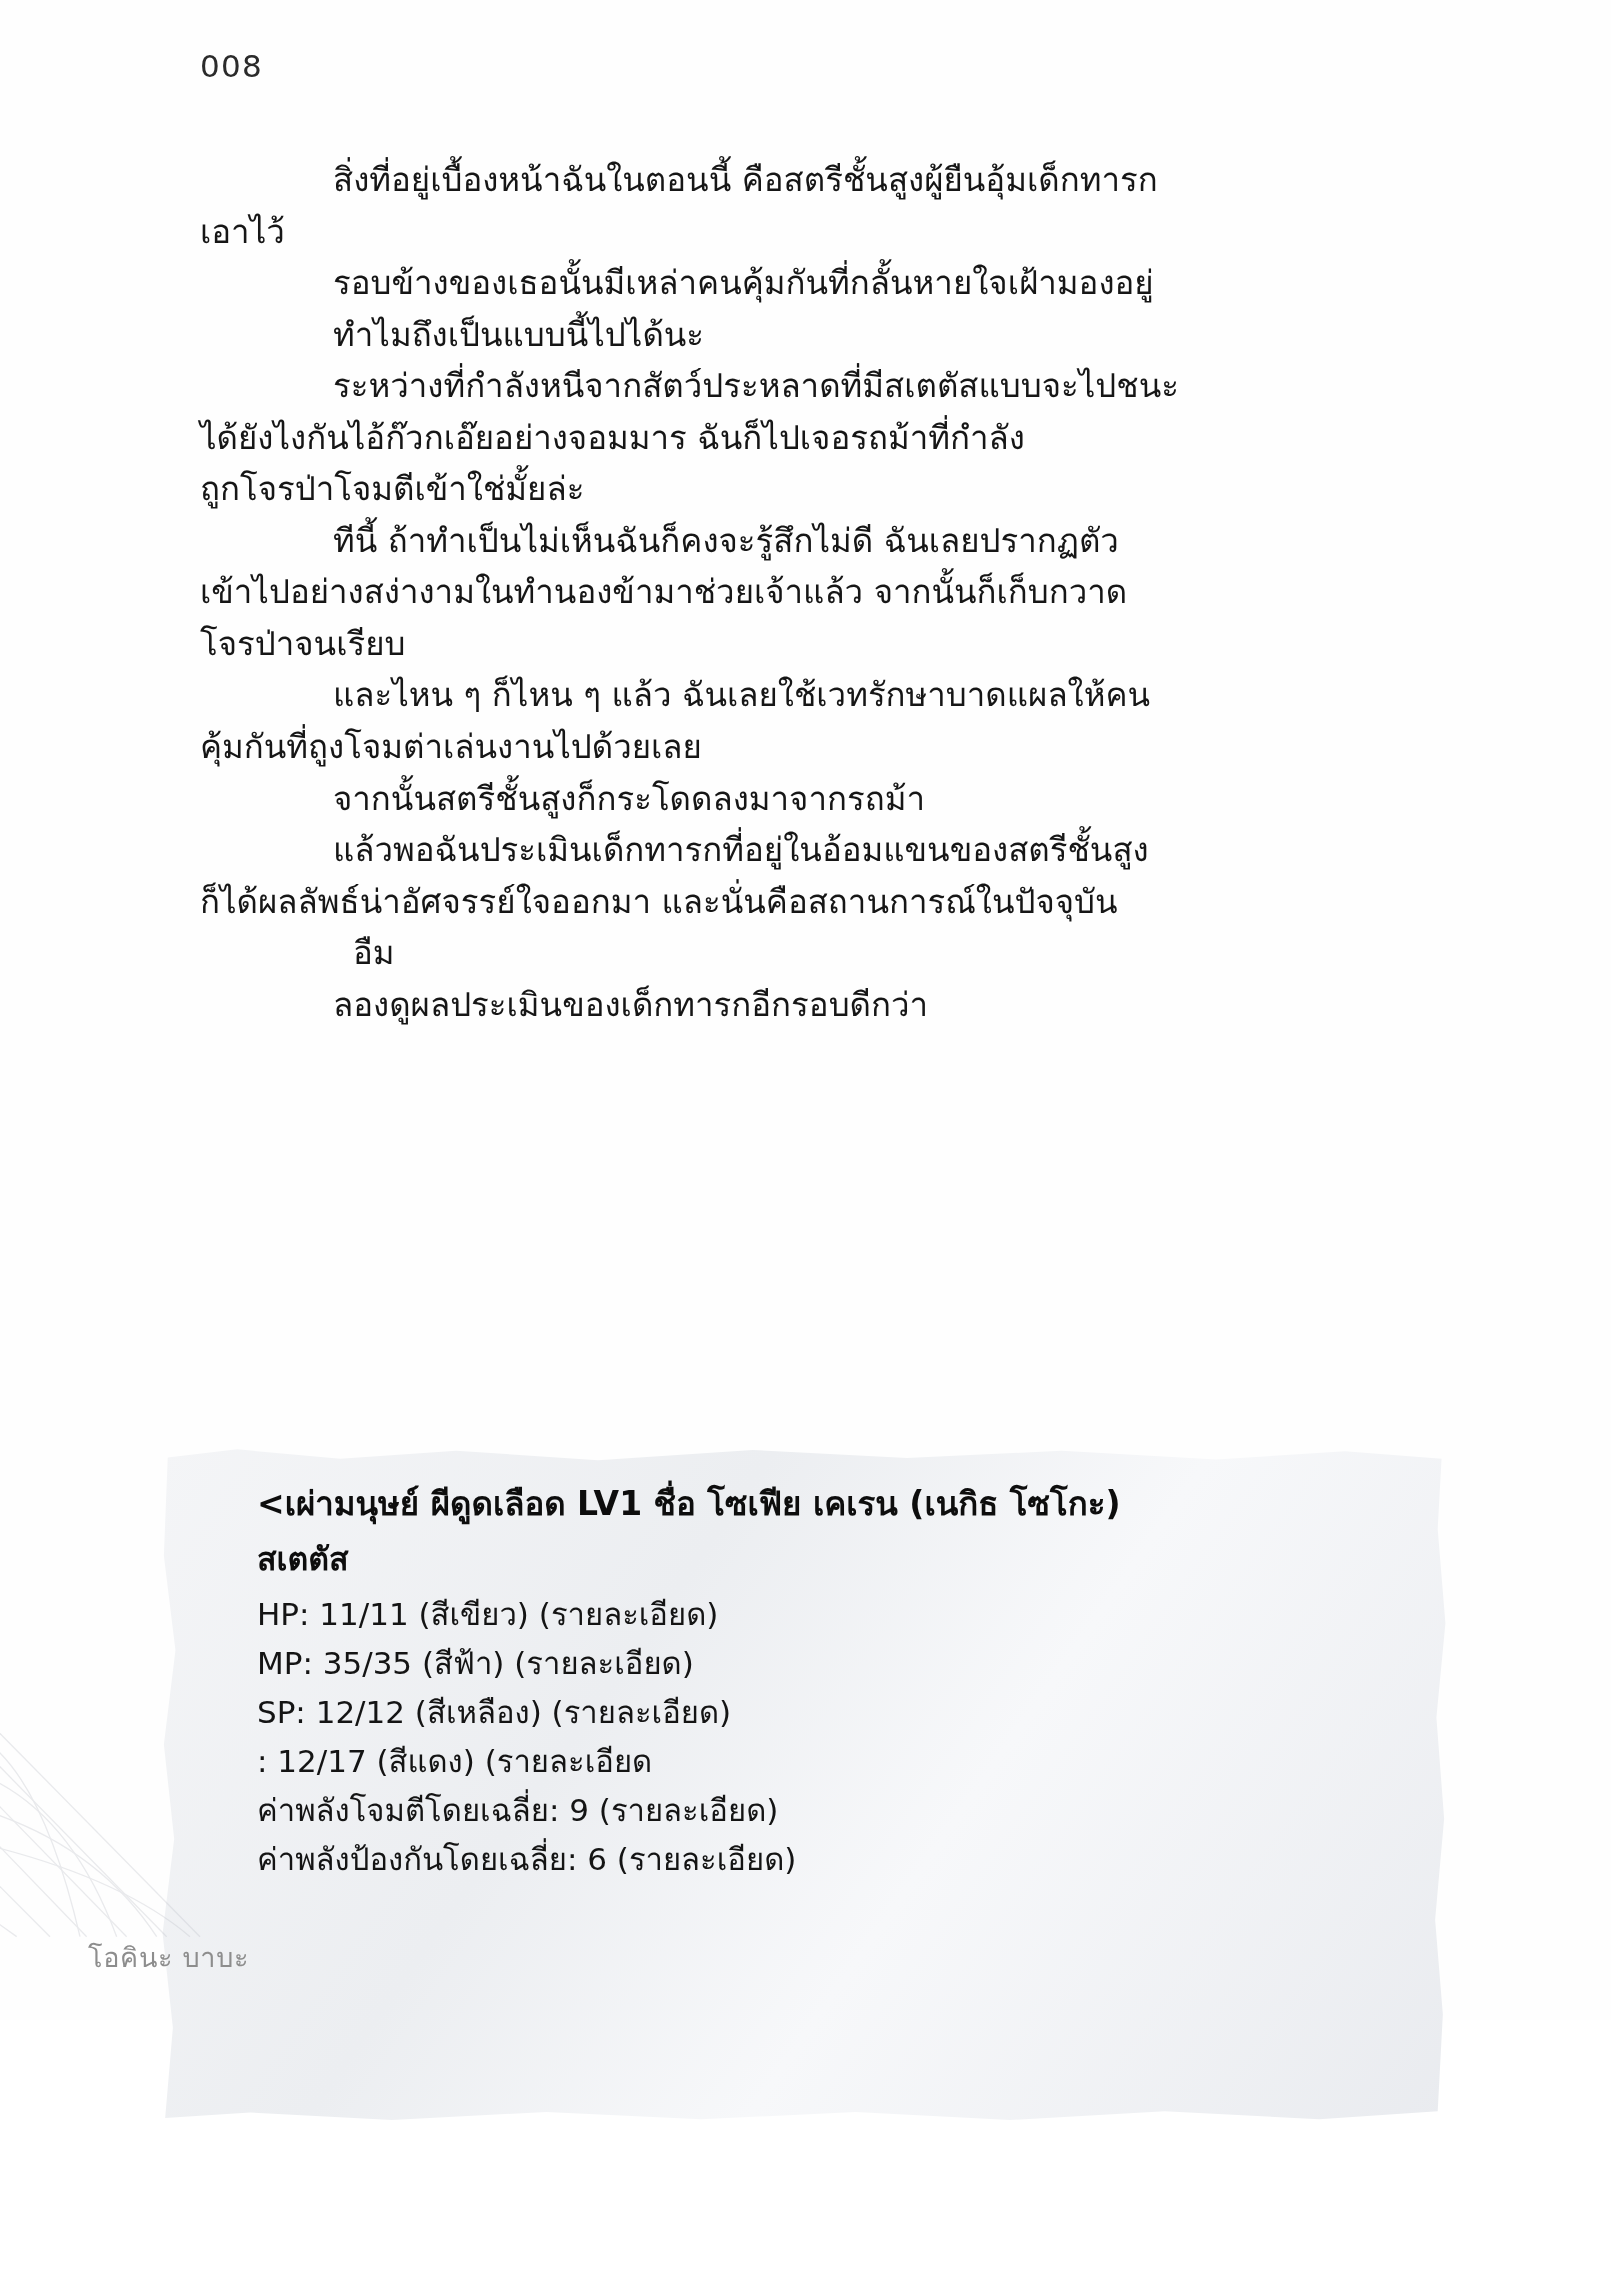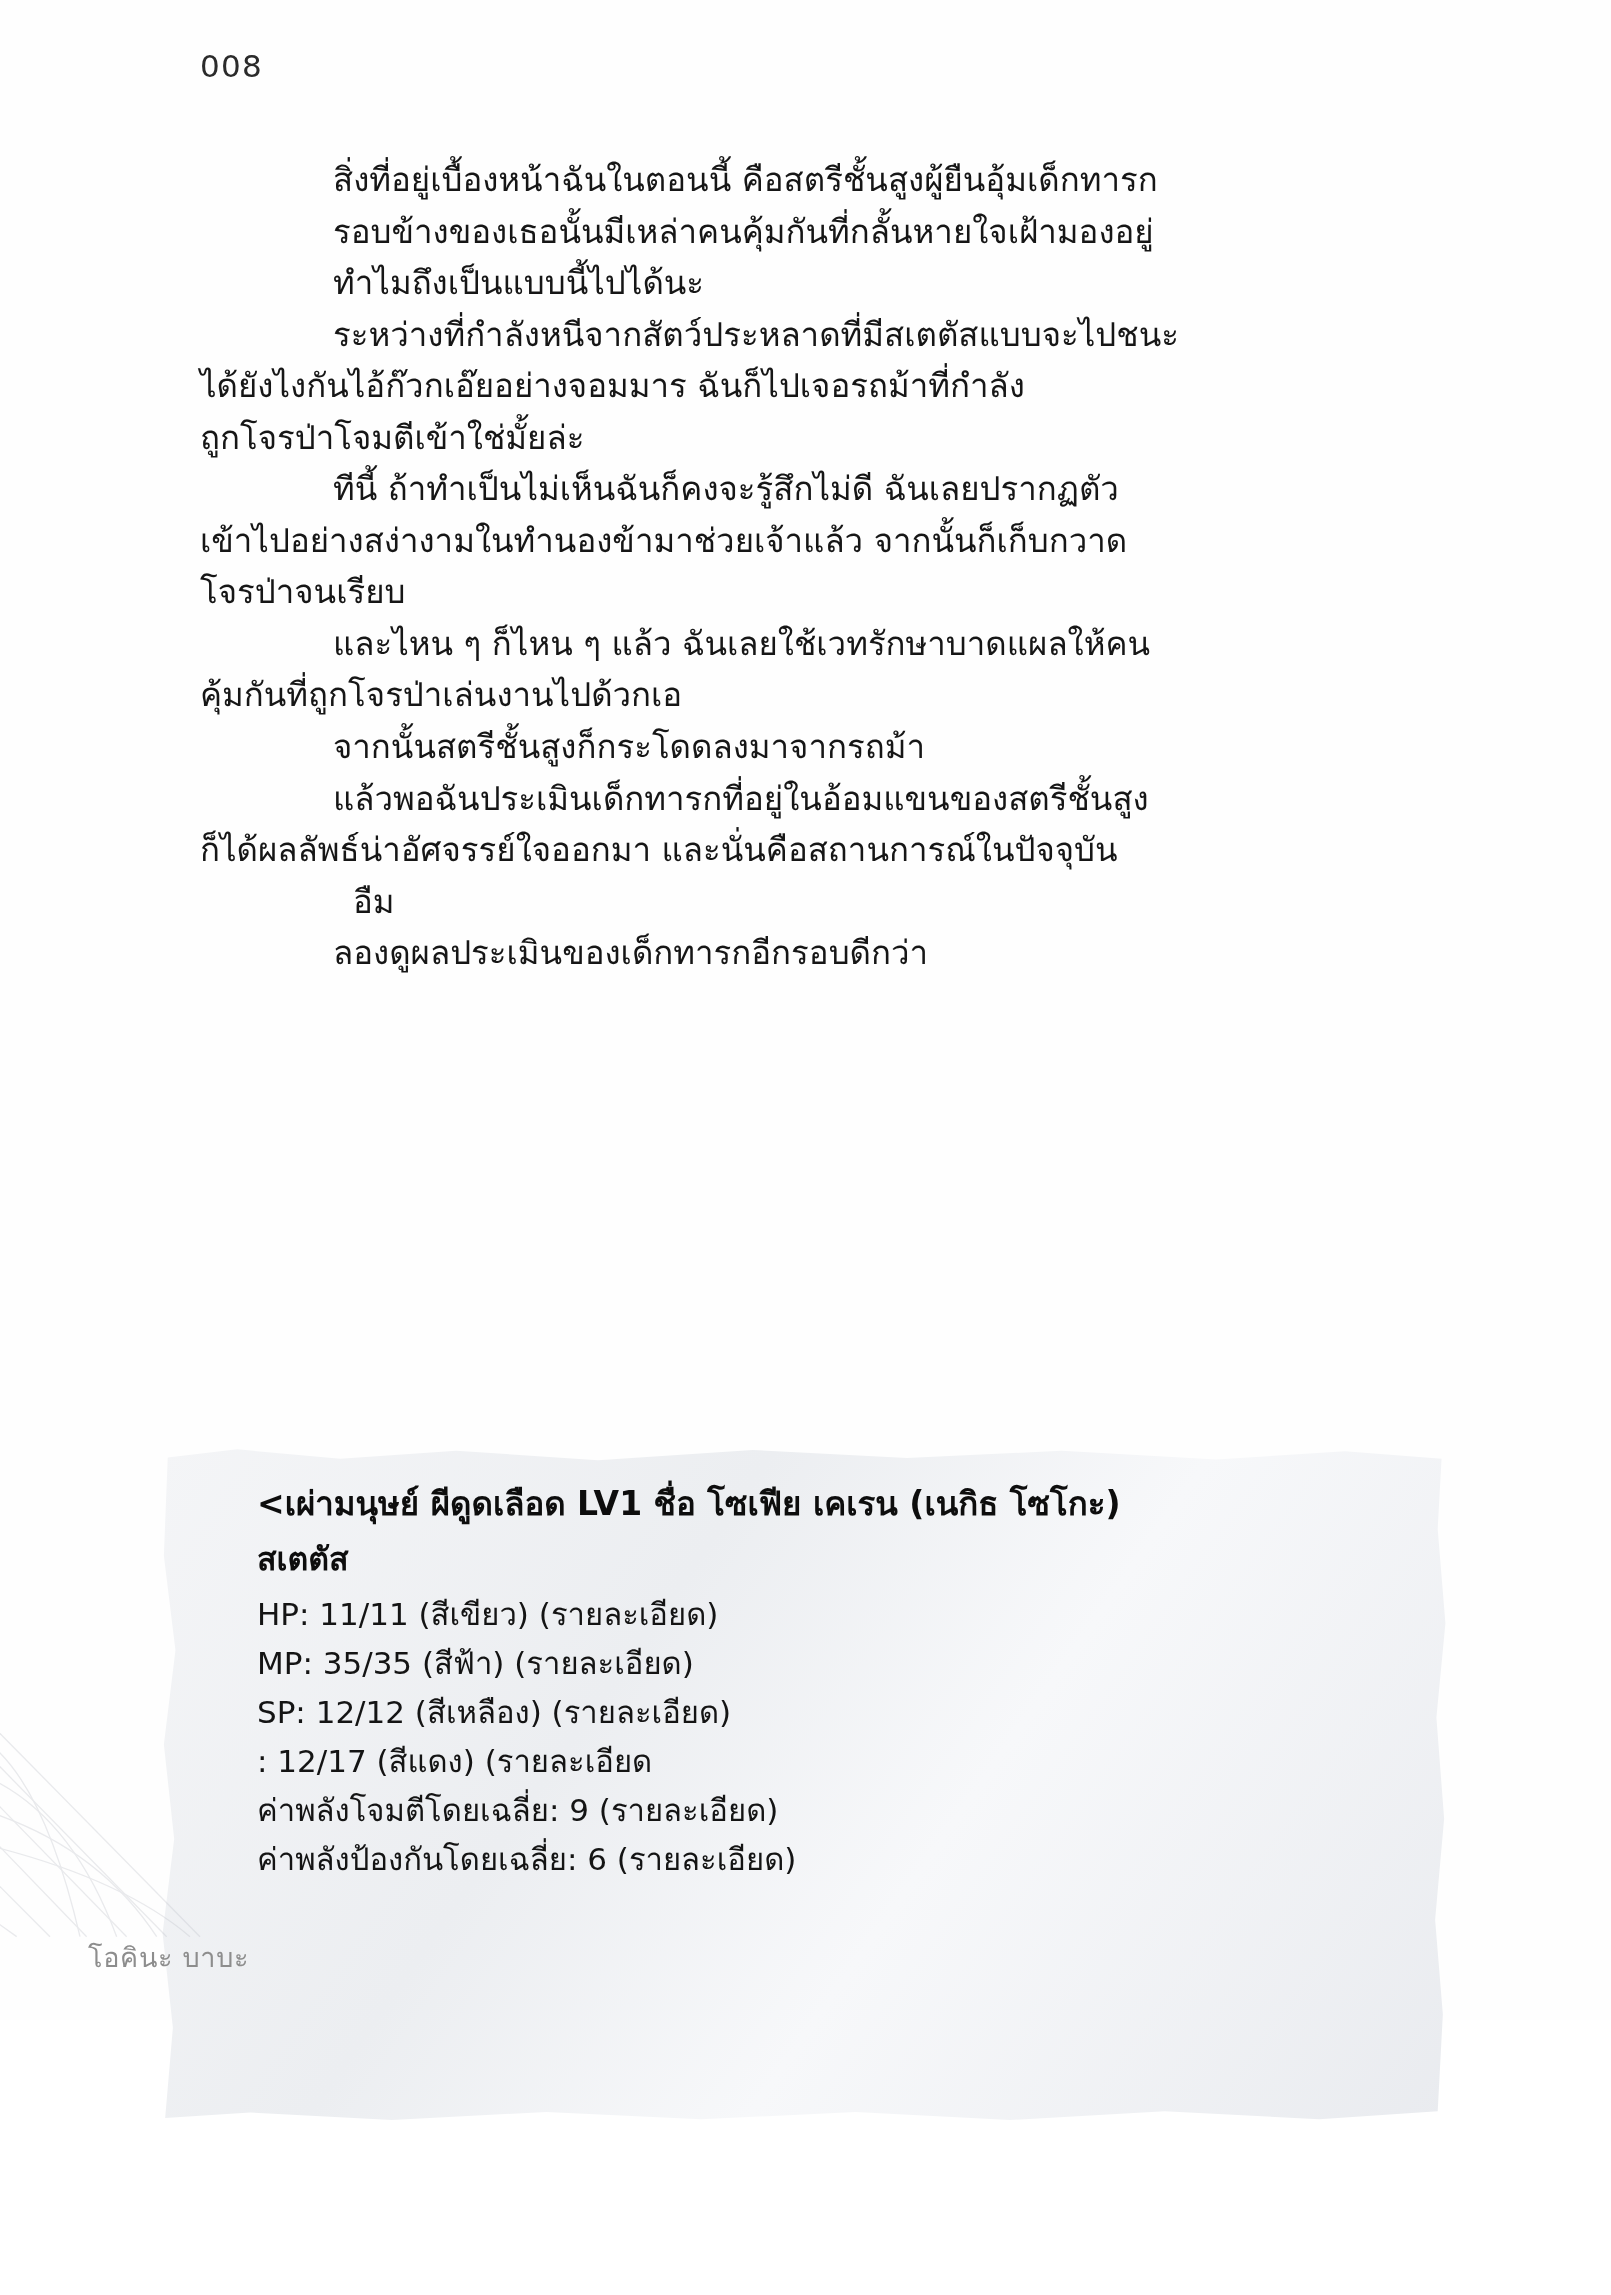--- a/index.html
+++ b/index.html
@@ -131,30 +131,31 @@
 </style>
 </head>
 <body>
 
 <div class="page">
 
   <div class="page-number">008</div>
 
   <div class="body-text">
     <p class="para">สิ่งที่อยู่เบื้องหน้าฉันในตอนนี้  คือสตรีชั้นสูงผู้ยืนอุ้มเด็กทารก</p>
+    <p class="para noindent">เอาไว้</p>
     <p class="para">รอบข้างของเธอนั้นมีเหล่าคนคุ้มกันที่กลั้นหายใจเฝ้ามองอยู่</p>
     <p class="para">ทำไมถึงเป็นแบบนี้ไปได้นะ</p>
     <p class="para">ระหว่างที่กำลังหนีจากสัตว์ประหลาดที่มีสเตตัสแบบจะไปชนะ</p>
     <p class="para noindent">ได้ยังไงกันไอ้ก๊วกเอ๊ยอย่างจอมมาร  ฉันก็ไปเจอรถม้าที่กำลัง</p>
     <p class="para noindent">ถูกโจรป่าโจมตีเข้าใช่มั้ยล่ะ</p>
     <p class="para">ทีนี้  ถ้าทำเป็นไม่เห็นฉันก็คงจะรู้สึกไม่ดี  ฉันเลยปรากฏตัว</p>
     <p class="para noindent">เข้าไปอย่างสง่างามในทำนองข้ามาช่วยเจ้าแล้ว  จากนั้นก็เก็บกวาด</p>
     <p class="para noindent">โจรป่าจนเรียบ</p>
     <p class="para">และไหน ๆ ก็ไหน ๆ แล้ว  ฉันเลยใช้เวทรักษาบาดแผลให้คน</p>
-    <p class="para noindent">คุ้มกันที่ถูกโจรป่าเล่นงานไปด้วกเอ</p>
+    <p class="para noindent">คุ้มกันที่ถูงโจมต่าเล่นงานไปด้วยเลย</p>
     <p class="para">จากนั้นสตรีชั้นสูงก็กระโดดลงมาจากรถม้า</p>
     <p class="para">แล้วพอฉันประเมินเด็กทารกที่อยู่ในอ้อมแขนของสตรีชั้นสูง</p>
     <p class="para noindent">ก็ได้ผลลัพธ์น่าอัศจรรย์ใจออกมา  และนั่นคือสถานการณ์ในปัจจุบัน</p>
     <p class="para deep-indent">อืม</p>
     <p class="para">ลองดูผลประเมินของเด็กทารกอีกรอบดีกว่า</p>
   </div>
 
   <div class="status-card">
     <div class="status-inner">
       <div class="status-title">&lt;เผ่ามนุษย์  ผีดูดเลือด LV1  ชื่อ  โซเฟีย เคเรน (เนกิธ โซโกะ)</div>

